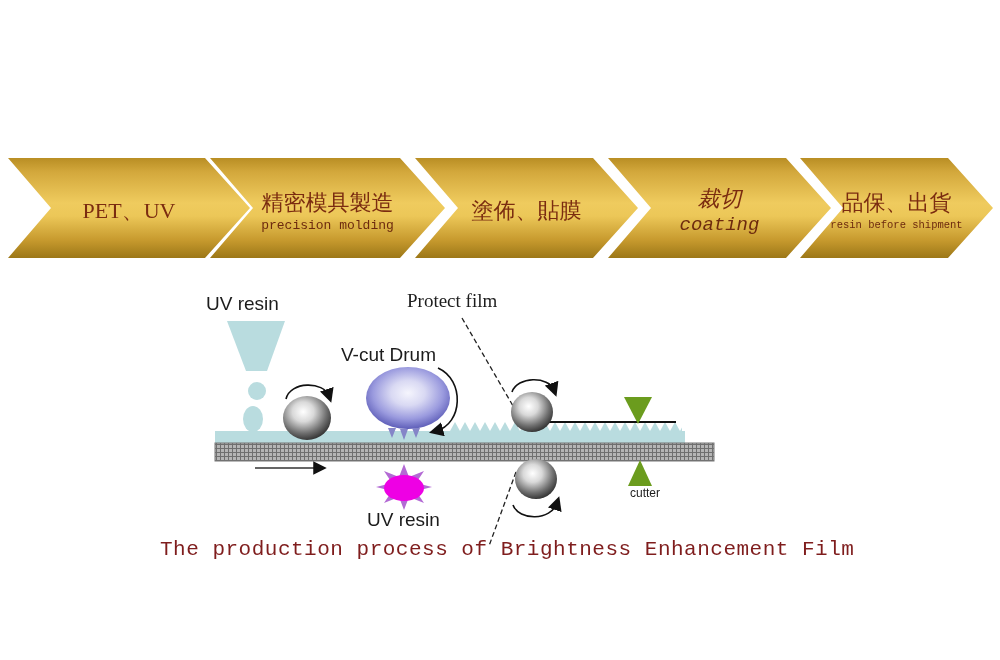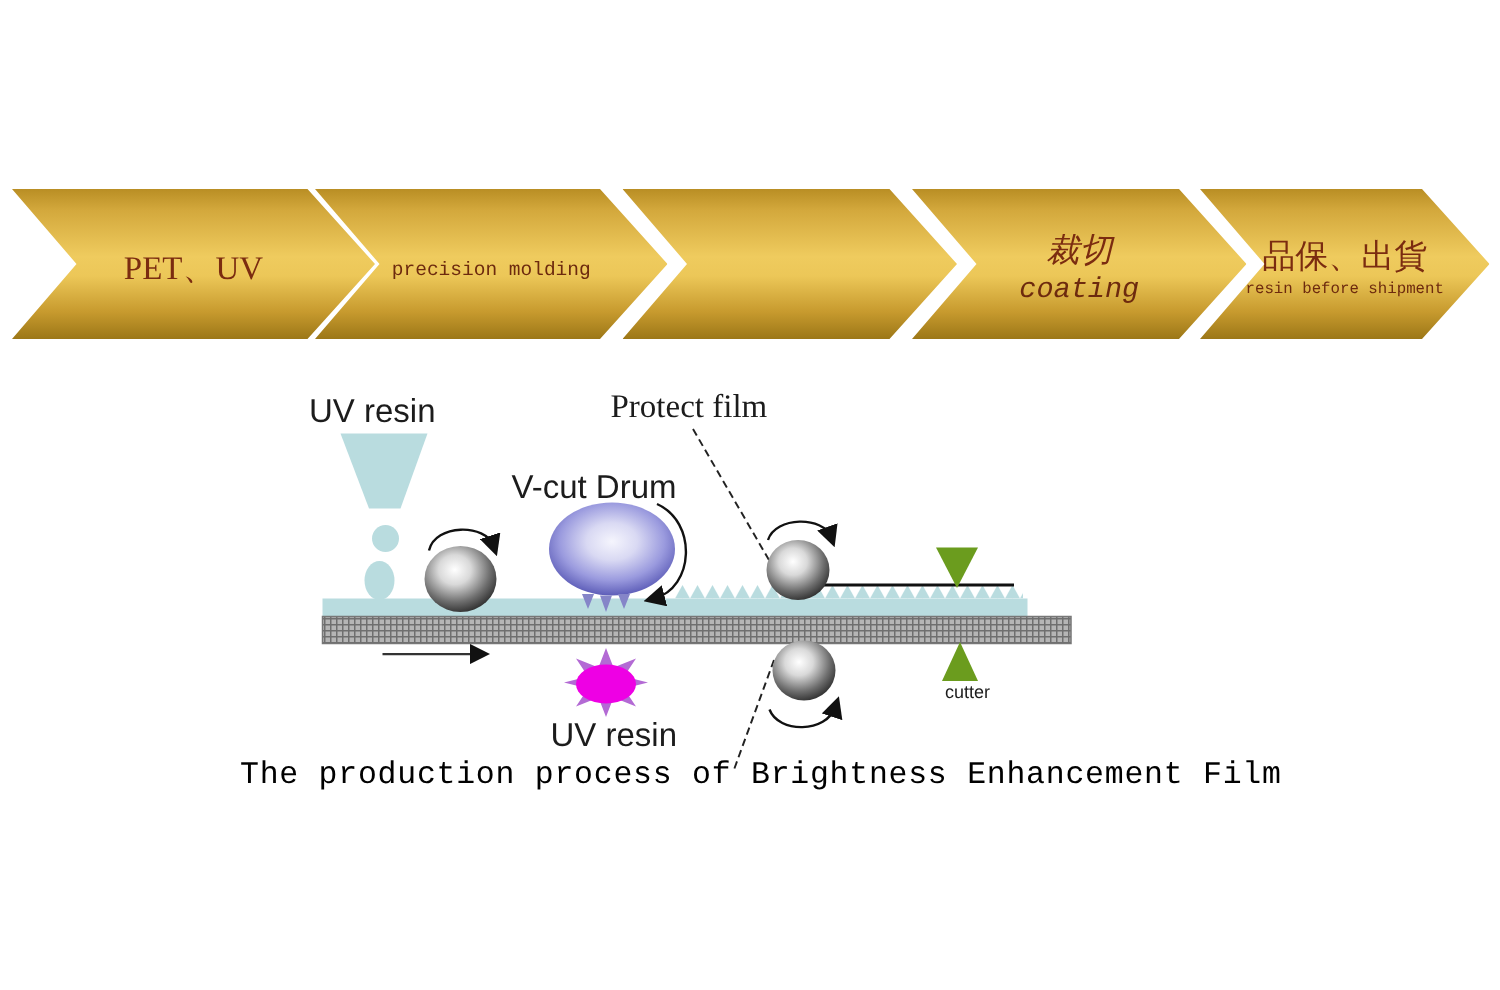--- a/index.html
+++ b/index.html
@@ -1,56 +1,58 @@
 <!DOCTYPE html>
 <html><head>
 <meta charset="utf-8">
 <style>
   html,body{margin:0;padding:0;background:#ffffff;}
   #page{position:relative;width:1000px;height:534px;background:#fff;overflow:hidden;
-        font-family:"Liberation Sans",sans-serif;}
+        font-family:"Liberation Sans",sans-serif;margin-top:32px;}
 
   
   .arrow{position:absolute;top:126px;height:100px;
          background:linear-gradient(180deg,#b98e24 0%,#d3a83c 14%,#efcb5e 45%,#ecc758 58%,#c79a2e 82%,#9c7717 100%);
          clip-path:polygon(0 0, calc(100% - 45px) 0, 100% 50%, calc(100% - 45px) 100%, 0 100%, 43px 50%);
          display:flex;flex-direction:column;align-items:center;justify-content:center;
          padding-top:6px;box-sizing:border-box;}
   .a1{left:8px;width:242px;}
   .a2{left:210px;width:235px;}
   .a3{left:415px;width:223px;}
   .a4{left:608px;width:223px;font-style:italic;}
   .a5{left:800px;width:193px;}
   .zh{font-family:"Liberation Serif",serif;font-size:22px;color:#7b2c10;white-space:nowrap;line-height:28px;}
   .en{font-family:"Liberation Mono",monospace;color:#6d2a0e;white-space:nowrap;line-height:17px;}
   .a2 .en{font-size:13px;}
   .a3 .en{font-size:12px;}
   .a4 .en{font-size:19px;line-height:24px;}
   .a5 .en{font-size:10.5px;}
 
   
-  .dlabel{position:absolute;color:#1c1c1c;font-size:22px;white-space:nowrap;}
+  .dlabel{position:absolute;color:#1c1c1c;font-size:19px;white-space:nowrap;}
   .caption{position:absolute;left:160px;top:506px;font-family:"Liberation Mono",monospace;
-           font-size:21px;color:#000000;letter-spacing:0.5px;white-space:nowrap;}
+           font-size:21px;color:#7f1d1d;letter-spacing:0.5px;white-space:nowrap;}
   svg{position:absolute;left:0;top:0;}
 </style>
 </head>
 <body>
 
 <div id="page">
 
   <div>
     <div class="arrow a1">
       <div class="zh">PET、UV</div>
       <div class="en"></div>
     </div>
     <div class="arrow a2">
+      <div class="zh">精密模具製造</div>
       <div class="en">precision molding</div>
     </div>
     <div class="arrow a3">
+      <div class="zh">塗佈、貼膜</div>
     </div>
     <div class="arrow a4">
       <div class="zh">裁切</div>
       <div class="en">coating</div>
     </div>
     <div class="arrow a5">
       <div class="zh">品保、出貨</div>
       <div class="en">resin before shipment</div>
     </div>
   </div>

